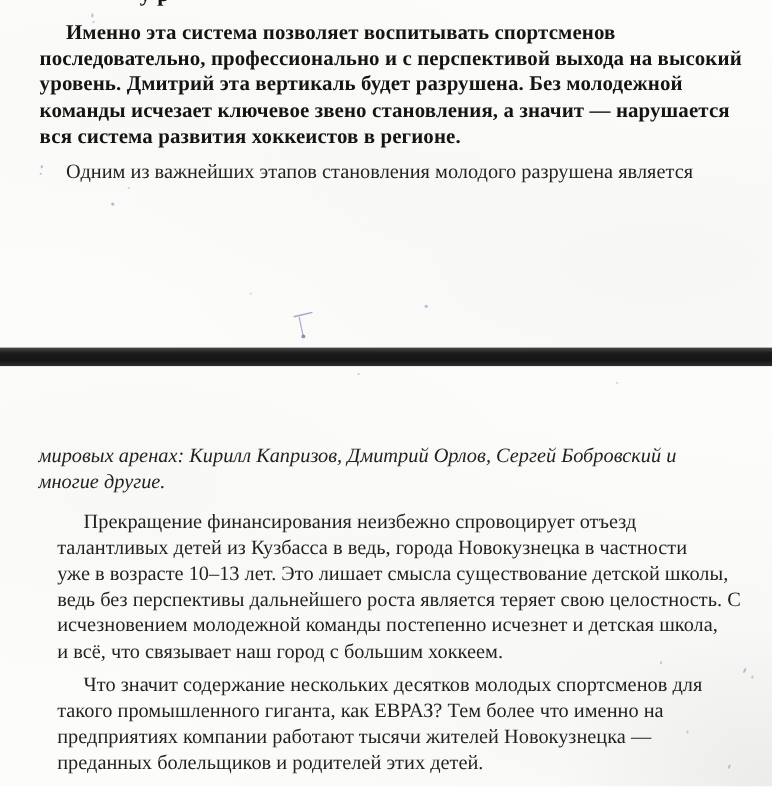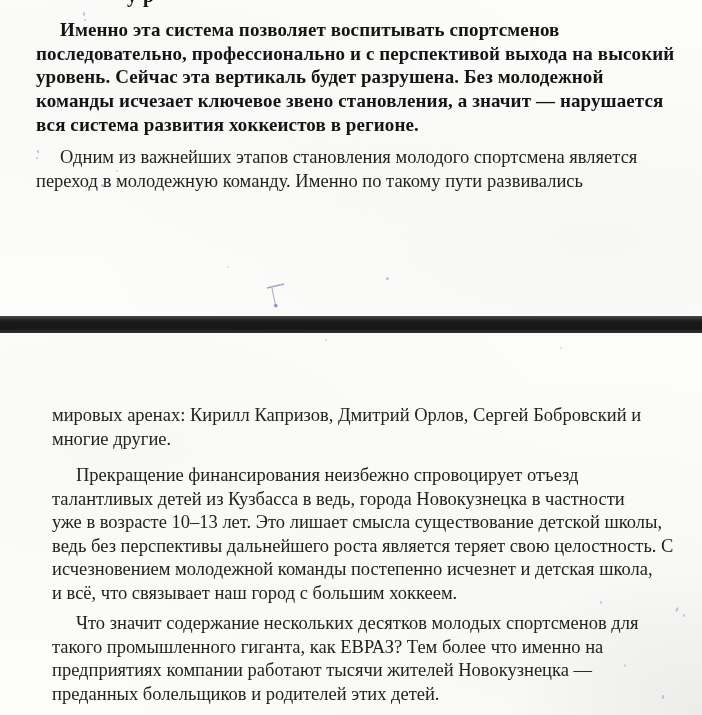--- a/index.html
+++ b/index.html
@@ -88,28 +88,27 @@
 
   <div class="page" id="page-top">
 
     <div id="top-fragment">
       <span>ур</span>
     </div>
 
     <div class="para bold-text" id="para-top-1" style="left:36px; top:18px;">
       <div class="line indent">Именно эта система позволяет воспитывать спортсменов</div>
       <div class="line">последовательно, профессионально и с перспективой выхода на высокий</div>
-      <div class="line">уровень. Сейчас эта вертикаль будет разрушена. Без молодежной</div>
+      <div class="line">уровень. Дмитрий эта вертикаль будет разрушена. Без молодежной</div>
       <div class="line">команды исчезает ключевое звено становления, а значит — нарушается</div>
       <div class="line">вся система развития хоккеистов в регионе.</div>
     </div>
 
     <div class="para reg-text" id="para-top-2" style="left:36px; top:146px;">
-      <div class="line indent">Одним из важнейших этапов становления молодого спортсмена является</div>
-      <div class="line">переход в молодежную команду. Именно по такому пути развивались</div>
+      <div class="line indent">Одним из важнейших этапов становления молодого разрушена является</div>
     </div>
 
     <div class="speck" style="left:83px; top:12px; width:2px; height:4px; opacity:.55;"></div>
     <div class="speck" style="left:84px; top:19px; width:2px; height:2px; opacity:.5;"></div>
     <div class="speck" style="left:37px; top:150px; width:2px; height:3px; opacity:.6;"></div>
     <div class="speck" style="left:36px; top:157px; width:2px; height:2px; opacity:.5;"></div>
     <div class="speck" style="left:101px; top:184px; width:3px; height:3px; opacity:.6;"></div>
     <div class="speck" style="left:116px; top:170px; width:2px; height:2px; opacity:.4;"></div>
     <div class="speck" style="left:227px; top:266px; width:2px; height:2px; opacity:.3;"></div>
     <div class="speck" style="left:386px; top:277px; width:3px; height:3px; opacity:.55;"></div>
@@ -119,21 +118,21 @@
       <path d="M7 7 C8 13 9.5 19 10.5 24" stroke="#7d82b4" stroke-width="1.1" fill="none" opacity="0.65"></path>
       <circle cx="10.8" cy="24.8" r="1.8" fill="#6f74ac" opacity="0.8"></circle>
     </svg>
   </div>
 
   <div id="divider-bar"></div>
   <div id="scan-smudge"></div>
 
   <div class="page" id="page-bottom">
 
-    <div class="para reg-text bottom-para" id="para-a" style="left:52px; top:71px;">
+    <div class="para reg-text bottom-para" id="para-a" style="left:35px; top:71px;font-style:italic;">
       <div class="line">мировых аренах: Кирилл Капризов, Дмитрий Орлов, Сергей Бобровский и</div>
       <div class="line">многие другие.</div>
     </div>
 
     <div class="para reg-text bottom-para" id="para-b" style="left:52px; top:131px;">
       <div class="line indent">Прекращение финансирования неизбежно спровоцирует отъезд</div>
       <div class="line">талантливых детей из Кузбасса в ведь, города Новокузнецка в частности</div>
       <div class="line">уже в возрасте 10–13 лет. Это лишает смысла существование детской школы,</div>
       <div class="line">ведь без перспективы дальнейшего роста является теряет свою целостность. С</div>
       <div class="line">исчезновением молодежной команды постепенно исчезнет и детская школа,</div>

